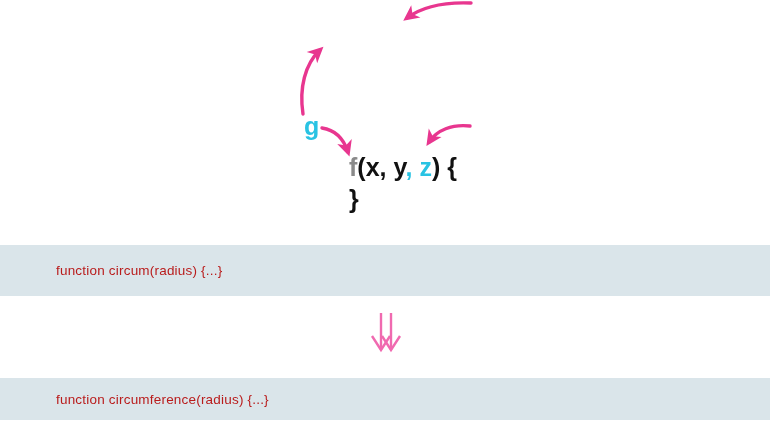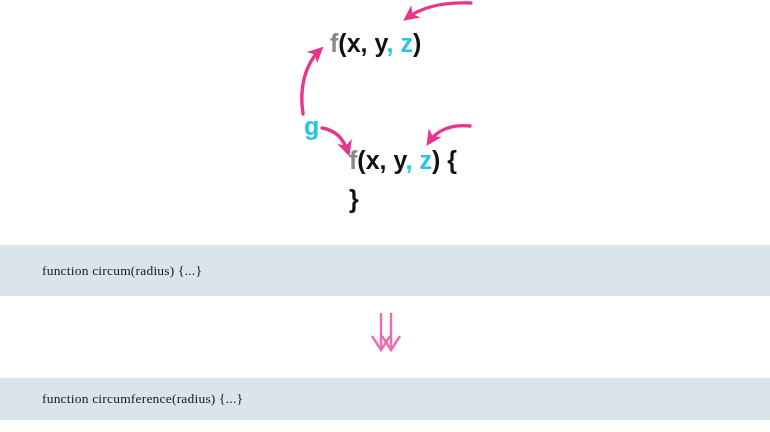--- a/index.html
+++ b/index.html
@@ -49,21 +49,21 @@
     font-family: "Liberation Sans", sans-serif;
     font-weight: bold;
     font-size: 25px;
     line-height: 32px;
     white-space: pre;
     color: #111111;
     letter-spacing: 0px;
   }
 
   .sig-1 { left: 330px; top: 27px; }
-  .sig-2 { left: 349px; top: 144px; }
+  .sig-2 { left: 349px; top: 151px; }
   .sig-body { left: 349px; top: 183px; }
 
   .tok-fn-muted { color: #8a8a8a; }
   .tok-plain    { color: #111111; }
   .tok-accent   { color: #29c3e3; }
   .tok-comma-accent { color: #29c3e3; }
 
   .label-g {
     position: absolute;
     left: 304px;
@@ -81,24 +81,24 @@
     left: 0;
     width: 770px;
     background: #dae5ea;
     display: flex;
     align-items: center;
   }
   .code-band-1 { top: 245px; height: 51px; }
   .code-band-2 { top: 378px; height: 42px; }
 
   .code-text {
-    font-family: Liberation Serif, serif;
+    font-family: Liberation Sans, sans-serif;
     font-size: 13.5px;
-    color: #0f172a;
-    padding-left: 42px;
+    color: #b91c1c;
+    padding-left: 56px;
     white-space: pre;
     letter-spacing: 0.2px;
   }
 
   
   .transform-arrow {
     position: absolute;
     left: 368px;
     top: 310px;
     width: 36px;
@@ -129,21 +129,20 @@
 
       <g>
         <path d="M322,128 C336,130 344,140 348,152" fill="none" stroke="#e8368f" stroke-width="3.4" stroke-linecap="round" marker-end="url(#ah)"></path>
       </g>
 
       <g>
         <path d="M470,126 C452,124 437,130 429,142" fill="none" stroke="#e8368f" stroke-width="3.4" stroke-linecap="round" marker-end="url(#ah)"></path>
       </g>
     </svg>
 
-    <div class="sig sig-1"><span class="tok-fn-muted">f</span><span class="tok-plain">(</span><span class="tok-plain">x</span><span class="tok-plain">, </span><span class="tok-plain">y</span><span class="tok-comma-accent">, </span><span class="tok-accent">z</span><span class="tok-plain">)</span></div>
 
     <div class="label-g">g</div>
 
     <div class="sig sig-2"><span class="tok-fn-muted">f</span><span class="tok-plain">(</span><span class="tok-plain">x</span><span class="tok-plain">, </span><span class="tok-plain">y</span><span class="tok-comma-accent">, </span><span class="tok-accent">z</span><span class="tok-plain">)</span><span class="tok-plain"> {</span></div>
 
     <div class="sig sig-body">}</div>
   </div>
 
   <div class="code-band code-band-1">
     <div class="code-text">function circum(radius) {...}</div>

